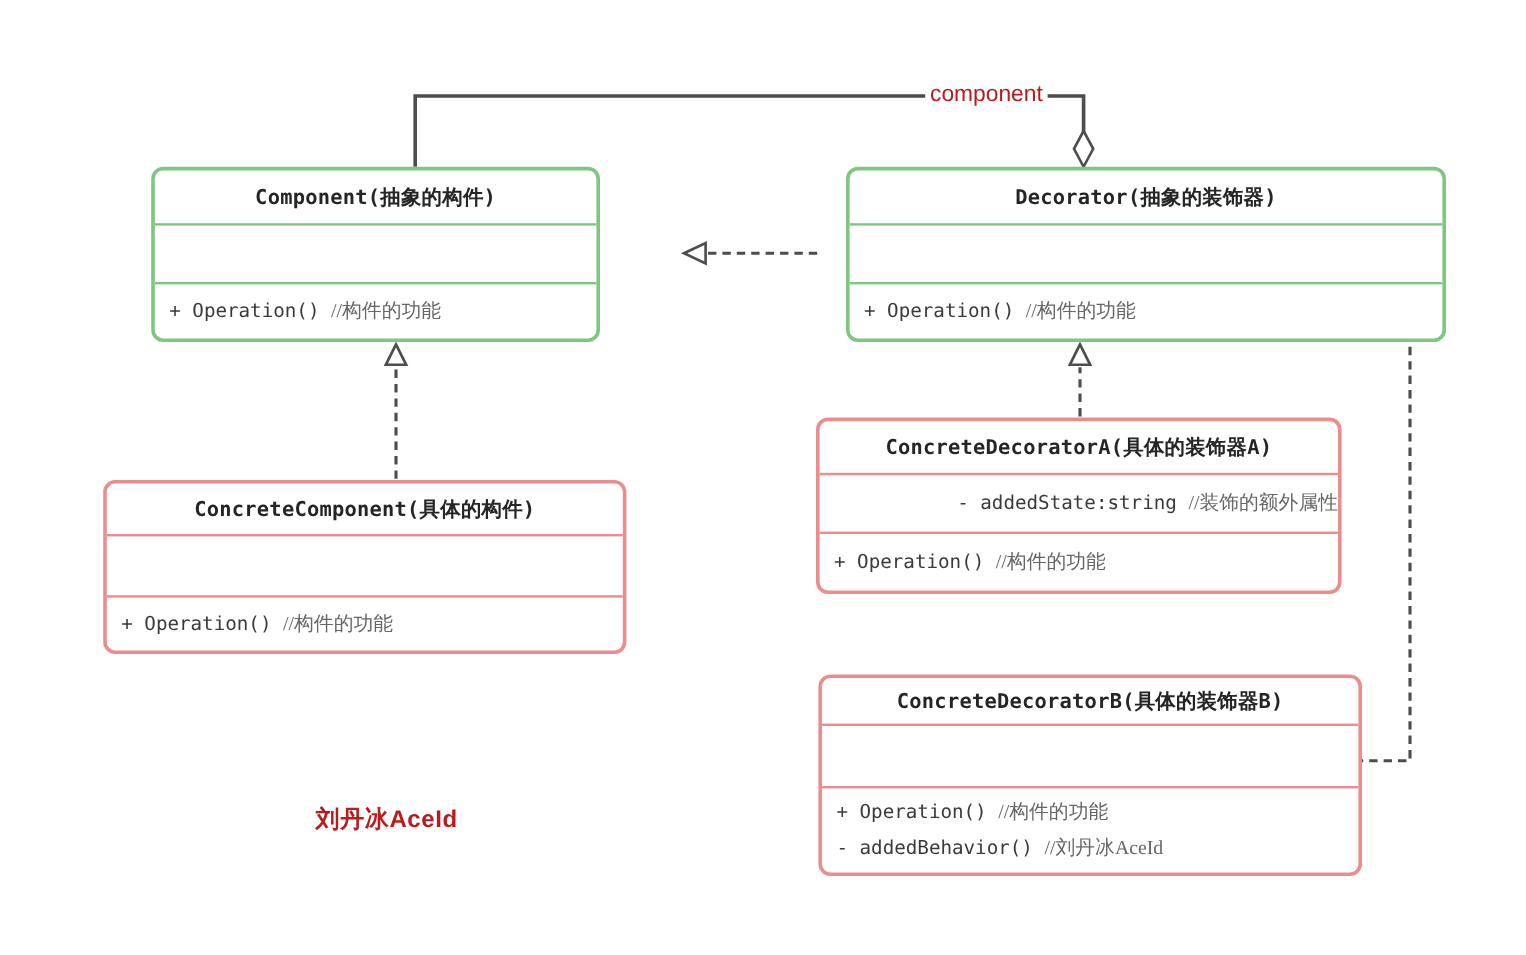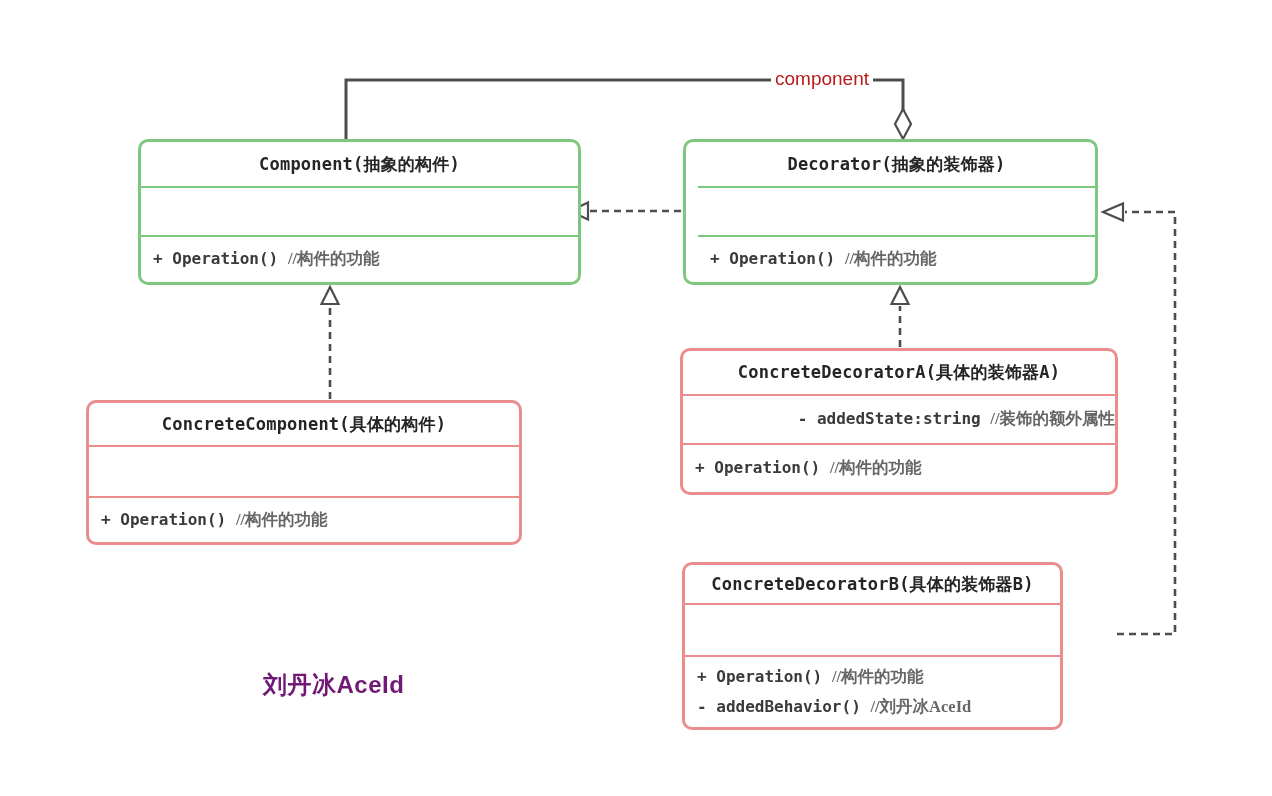--- a/index.html
+++ b/index.html
@@ -42,21 +42,20 @@
     flex-direction: column;
     justify-content: center;
     gap: 12px;
     padding-left: 12px;
   }
   .member {
     font-size: 16px;
     color: #3a3a3a;
     white-space: nowrap;
     line-height: 1.1;
-    font-weight: bold;
   }
   .member .code { color: #3a3a3a; }
   .member .comment {
     color: #666666;
     font-family: "Liberation Serif", "DejaVu Serif", serif;
     font-size: 16.5px;
   }
 
   .edge-label {
     position: absolute;
@@ -68,22 +67,22 @@
     font-size: 19px;
     color: #b91c1c;
     white-space: nowrap;
   }
   .watermark {
     position: absolute;
     left: 263px;
     top: 669px;
     font-family: "Liberation Sans", "DejaVu Sans", sans-serif;
     font-weight: bold;
-    font-size: 24px;
-    color: #701a75;
+    font-size: 20px;
+    color: #b91c1c;
     letter-spacing: 0.5px;
     white-space: nowrap;
   }
 </style>
 </head>
 <body>
 
 <div class="canvas">
 
   <svg class="wires" viewBox="0 0 1272 796">
@@ -97,29 +96,29 @@
     <line x1="330" y1="399" x2="330" y2="306" stroke="#4d4d4d" stroke-width="2.6" stroke-dasharray="7,5"></line>
     <polygon points="330,287 321.5,304 338.5,304" fill="#ffffff" stroke="#4d4d4d" stroke-width="2.2"></polygon>
 
     <line x1="900" y1="347" x2="900" y2="306" stroke="#4d4d4d" stroke-width="2.6" stroke-dasharray="7,5"></line>
     <polygon points="900,287 891.5,304 908.5,304" fill="#ffffff" stroke="#4d4d4d" stroke-width="2.2"></polygon>
 
     <path d="M1117,634 L1175,634 L1175,212 L1125,212" fill="none" stroke="#4d4d4d" stroke-width="2.6" stroke-dasharray="7,5"></path>
     <polygon points="1103,212 1123,203.5 1123,220.5" fill="#ffffff" stroke="#4d4d4d" stroke-width="2.2"></polygon>
   </svg>
 
-  <div class="uml-class abstract" style="left:126px; top:139px; width:443px;margin-left:12px;">
+  <div class="uml-class abstract" style="left:126px; top:139px; width:374px;">
     <div class="uml-title" style="height:44px;">Component(抽象的构件)</div>
     <div class="sec" style="height:49px;"></div>
     <div class="sec" style="height:47px;">
       <div class="member"><span class="code">+ Operation()</span> <span class="comment">//构件的功能</span></div>
     </div>
   </div>
 
-  <div class="uml-class abstract" style="left:683px; top:139px; width:415px;padding-left:12px;">
+  <div class="uml-class abstract" style="left:705px; top:139px; width:500px;">
     <div class="uml-title" style="height:44px;">Decorator(抽象的装饰器)</div>
     <div class="sec" style="height:49px;"></div>
     <div class="sec" style="height:47px;">
       <div class="member"><span class="code">+ Operation()</span> <span class="comment">//构件的功能</span></div>
     </div>
   </div>
 
   <div class="uml-class concrete" style="left:86px; top:400px; width:436px;">
     <div class="uml-title" style="height:42px;">ConcreteComponent(具体的构件)</div>
     <div class="sec" style="height:51px;"></div>
@@ -131,21 +130,21 @@
   <div class="uml-class concrete" style="left:680px; top:348px; width:438px;">
     <div class="uml-title" style="height:43px;text-align:right;">ConcreteDecoratorA(具体的装饰器A)</div>
     <div class="sec" style="height:49px;align-items:flex-end;">
       <div class="member"><span class="code">- addedState:string</span> <span class="comment">//装饰的额外属性</span></div>
     </div>
     <div class="sec" style="height:49px;">
       <div class="member"><span class="code">+ Operation()</span> <span class="comment">//构件的功能</span></div>
     </div>
   </div>
 
-  <div class="uml-class concrete" style="left:682px; top:562px; width:381px;">
+  <div class="uml-class concrete" style="left:682px; top:562px; width:453px;">
     <div class="uml-title" style="height:38px;">ConcreteDecoratorB(具体的装饰器B)</div>
     <div class="sec" style="height:52px;"></div>
     <div class="sec" style="height:72px;">
       <div class="member"><span class="code">+ Operation()</span> <span class="comment">//构件的功能</span></div>
       <div class="member"><span class="code">- addedBehavior()</span> <span class="comment">//刘丹冰AceId</span></div>
     </div>
   </div>
 
   <div class="edge-label">component</div>
 

